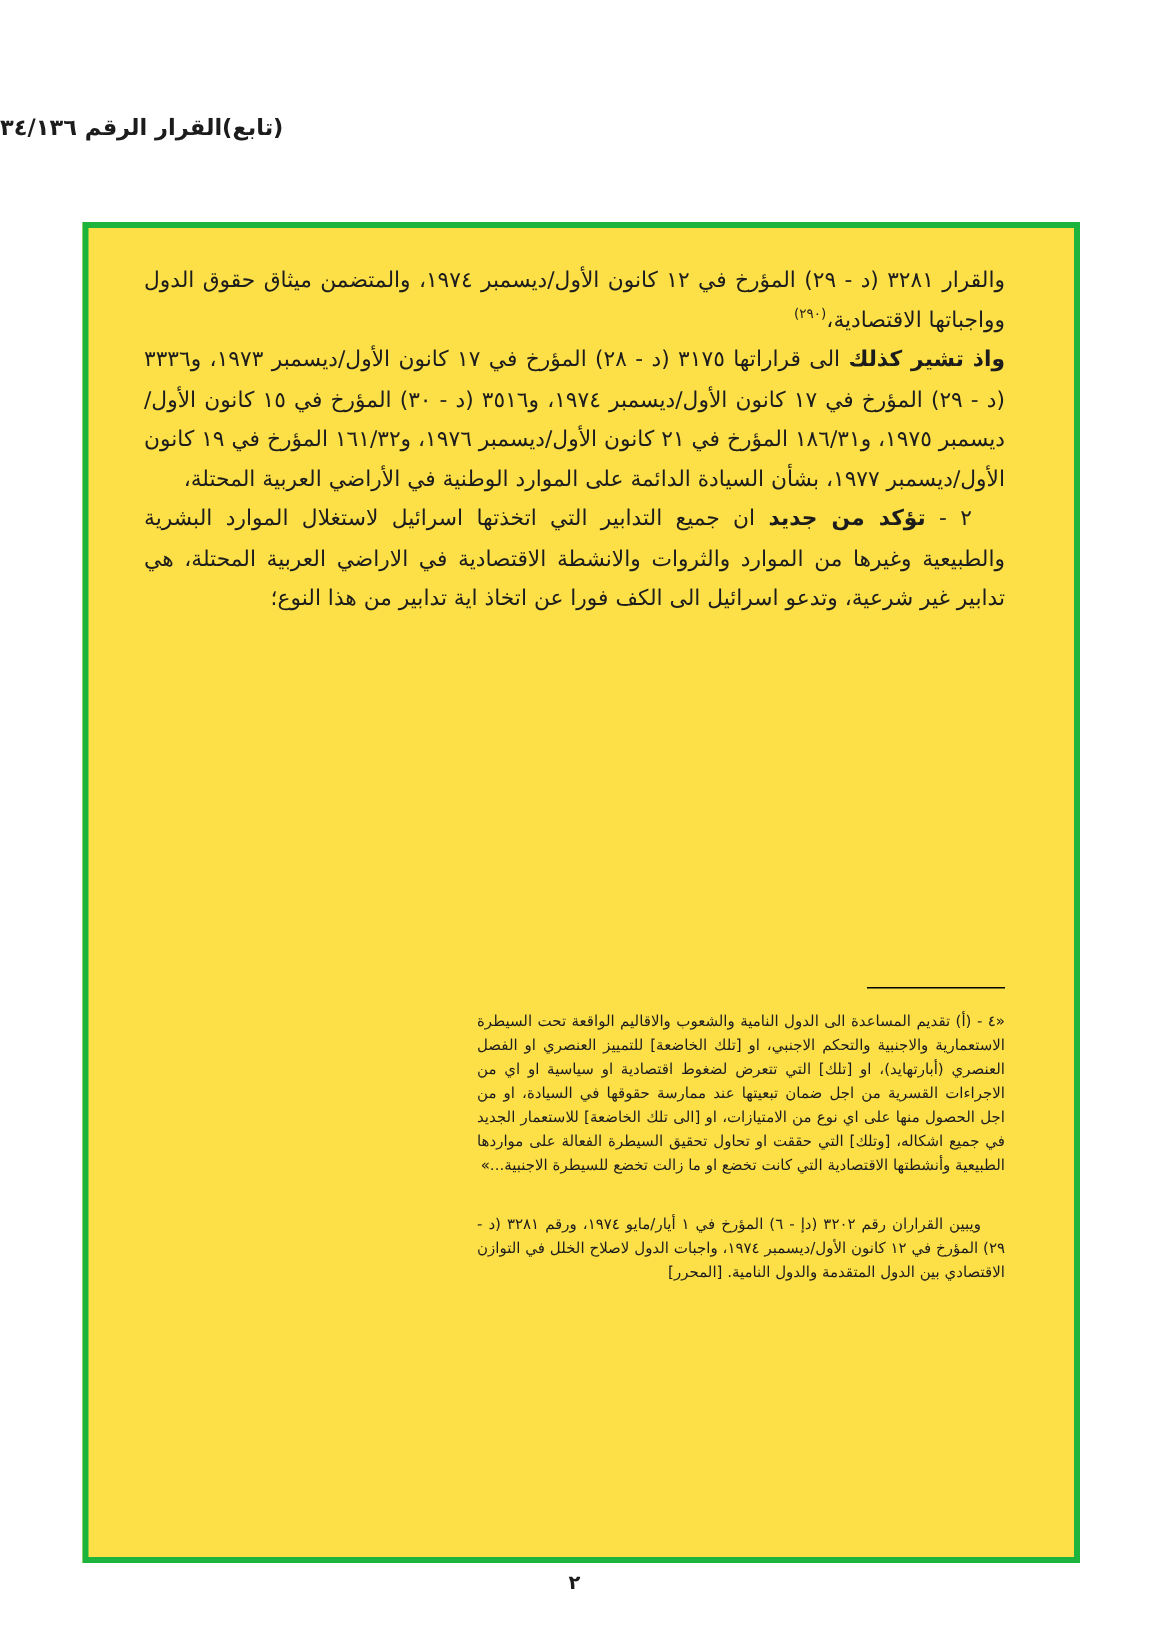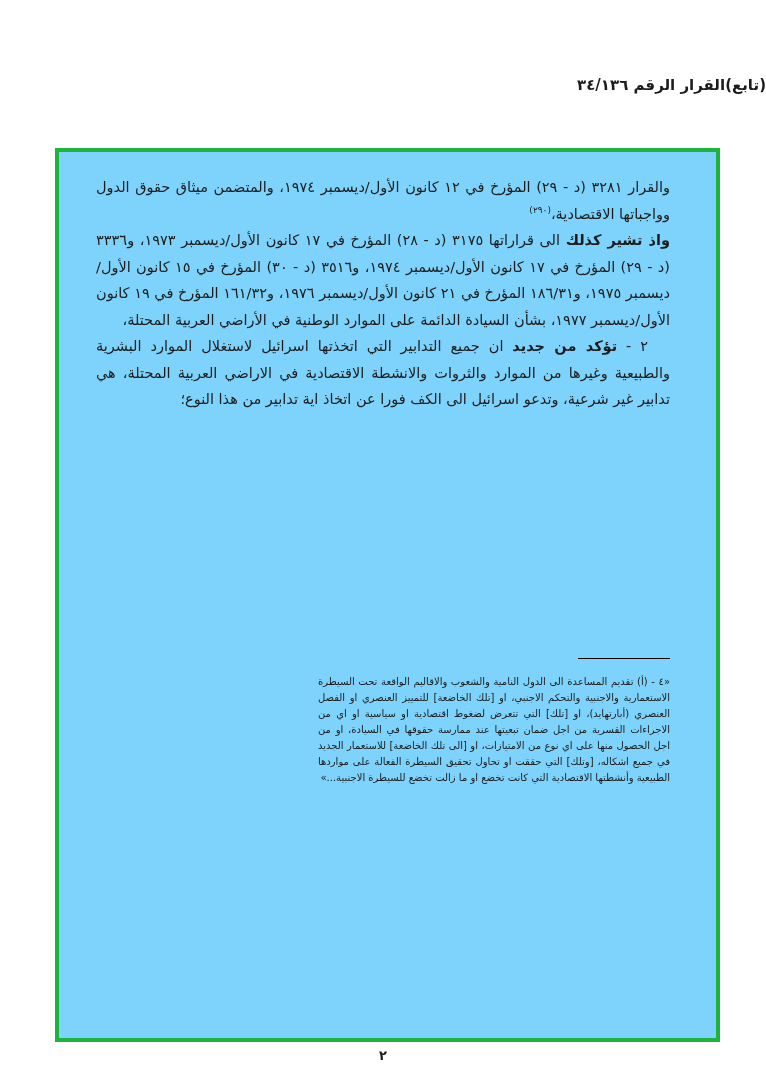--- a/index.html
+++ b/index.html
@@ -12,21 +12,21 @@
     color: #1c1c1c;
     overflow: hidden;
   }
 
   
   .header {
     position: absolute;
     top: 76px;
     left: 0;
     width: 100%;
-    text-align: right;
+    text-align: left;
     direction: rtl;
   }
   .doc-title {
     font-size: 15px;
     font-weight: bold;
     letter-spacing: 0.5px;
   }
   .doc-source {
     margin-top: 11px;
     font-size: 9px;
@@ -35,21 +35,21 @@
   }
 
   
   .green-box {
     position: absolute;
     left: 55px;
     top: 148px;
     width: 657px;
     height: 886px;
     border: 4px solid #1cb43c;
-    background: #7dd3fc;
+    background: #fde047;
   }
 
   
   .body-text {
     position: absolute;
     top: 22px;
     right: 46px;
     width: 574px;
     direction: rtl;
     text-align: justify;
@@ -116,17 +116,18 @@
     </p>
     <p class="body-para indent">
       <span>٢ - </span><span class="bold">تؤكد من جديد</span><span> ان جميع التدابير التي اتخذتها اسرائيل لاستغلال الموارد البشرية والطبيعية وغيرها من الموارد والثروات والانشطة الاقتصادية في الاراضي العربية المحتلة، هي تدابير غير شرعية، وتدعو اسرائيل الى الكف فورا عن اتخاذ اية تدابير من هذا النوع؛</span>
     </p>
   </div>
 
   <div class="footnote-sep"></div>
 
   <div class="footnotes" dir="rtl">
     <p class="fn-para">«٤ - (أ) تقديم المساعدة الى الدول النامية والشعوب والاقاليم الواقعة تحت السيطرة الاستعمارية والاجنبية والتحكم الاجنبي، او [تلك الخاضعة] للتمييز العنصري او الفصل العنصري (أبارتهايد)، او [تلك] التي تتعرض لضغوط اقتصادية او سياسية او اي من الاجراءات القسرية من اجل ضمان تبعيتها عند ممارسة حقوقها في السيادة، او من اجل الحصول منها على اي نوع من الامتيازات، او [الى تلك الخاضعة] للاستعمار الجديد في جميع اشكاله، [وتلك] التي حققت او تحاول تحقيق السيطرة الفعالة على مواردها الطبيعية وأنشطتها الاقتصادية التي كانت تخضع او ما زالت تخضع للسيطرة الاجنبية...»</p>
+    <p class="fn-para indent">ويبين القراران رقم ٣٢٠٢ (دإ - ٦) المؤرخ في ١ أيار/مايو ١٩٧٤، ورقم ٣٢٨١ (د - ٢٩) المؤرخ في ١٢ كانون الأول/ديسمبر ١٩٧٤، واجبات الدول لاصلاح الخلل في التوازن الاقتصادي بين الدول المتقدمة والدول النامية. [المحرر]</p>
   </div>
 
 </div>
 
 <div class="page-number">٢</div>
 
 </body></html>

